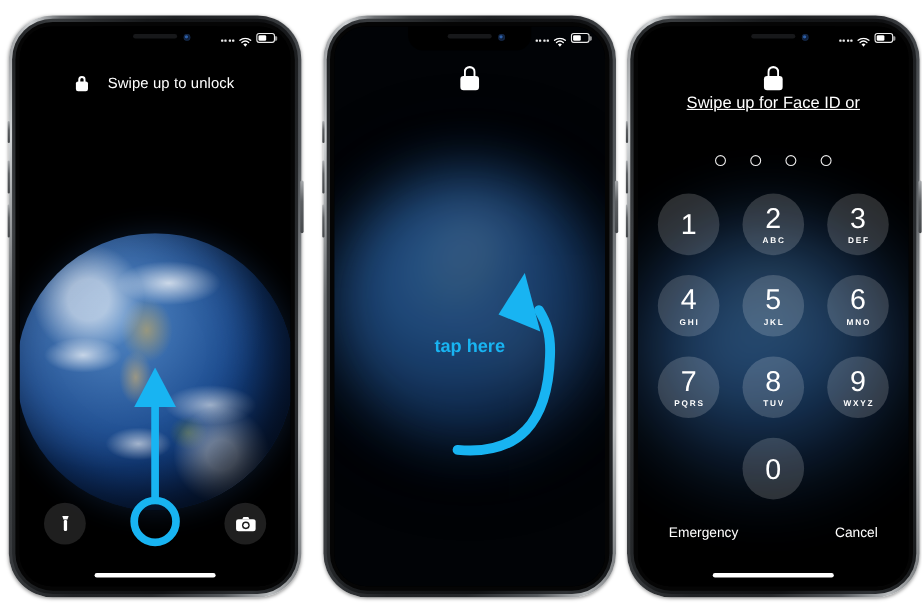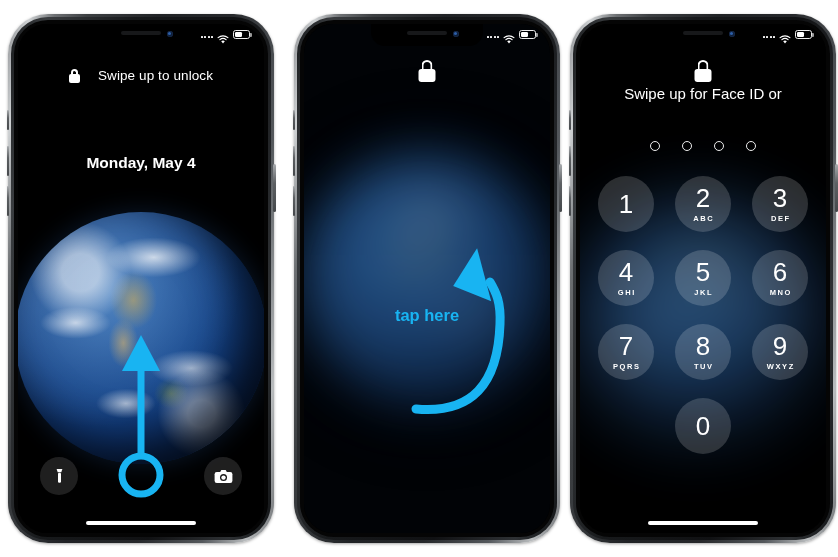--- a/index.html
+++ b/index.html
@@ -127,21 +127,21 @@
   
   .wall3{position:absolute;inset:0;background:#000;}
   .glow3{position:absolute;left:50%;top:300px;transform:translate(-50%,-50%);
     width:280px;height:260px;border-radius:50%;filter:blur(34px);opacity:.95;
     background:
       radial-gradient(ellipse 20% 14% at 50% 28%, rgba(135,140,100,.55), rgba(0,0,0,0) 76%),
       radial-gradient(ellipse 24% 15% at 30% 52%, rgba(95,135,175,.52), rgba(0,0,0,0) 76%),
       radial-gradient(ellipse 22% 14% at 72% 46%, rgba(90,130,170,.46), rgba(0,0,0,0) 76%),
       radial-gradient(circle at 46% 42%, rgba(42,92,145,.95) 0%, rgba(24,56,96,.80) 42%, rgba(6,18,36,.30) 72%, rgba(0,0,0,0) 88%);}
   .pc-title{position:absolute;left:0;right:0;top:60px;text-align:center;color:#fff;
-    font-size:15px;line-height:1.35;z-index:20;}
+    font-size:15px;line-height:1.35;z-index:20;text-decoration:underline;}
   .dots{position:absolute;left:0;right:0;top:117px;display:flex;justify-content:center;
     gap:22px;z-index:20;}
   .dots i{display:block;width:10px;height:10px;border-radius:50%;
     border:1.4px solid rgba(255,255,255,.92);box-sizing:border-box;}
   .keypad{position:absolute;left:50%;top:152px;transform:translateX(-50%);
     display:grid;grid-template-columns:repeat(3,56px);gap:18px 21px;z-index:20;}
   .key{width:56px;height:56px;border-radius:50%;background:rgba(255,255,255,.17);
     display:flex;flex-direction:column;align-items:center;justify-content:center;color:#fff;}
   .key .num{font-size:26px;font-weight:300;line-height:1;}
   .key .ltr{font-size:7.5px;font-weight:700;letter-spacing:1.6px;margin-top:3px;margin-left:1.6px;}
@@ -193,21 +193,20 @@
           </span>
       </div>
 
       <div class="lockrow">
         <span class="lock-ico">
             <span class="shk"></span>
             <span class="body"></span>
           </span>
         <span class="lock-label">Swipe up to unlock</span>
       </div>
-      <div class="datetxt">Monday, May 4</div>
 
       <div class="qa qa-left">
         <svg width="15" height="16" viewBox="0 0 15 16">
             <path d="M4.6 1h5.8l-1.1 3.2H5.7z" fill="#fff"></path>
             <rect x="6.0" y="4.8" width="3" height="10" rx="1.2" fill="#fff"></rect>
           </svg>
       </div>
       <div class="qa qa-right">
         <svg width="19" height="15" viewBox="0 0 19 15">
             <rect x="0.6" y="3" width="17.8" height="11" rx="2.2" fill="#fff"></rect>
@@ -370,18 +369,22 @@
           </div>
         <div class="key">
             <span class="num">9</span>
             <span class="ltr">WXYZ</span>
           </div>
         <div class="key zero">
             <span class="num">0</span>
           </div>
       </div>
 
+      <div class="bottomrow">
+        <span>Emergency</span>
+        <span>Cancel</span>
+      </div>
 
       <div class="home-ind"></div>
     </div>
   </div>
 
 </div>
 
 </body></html>

